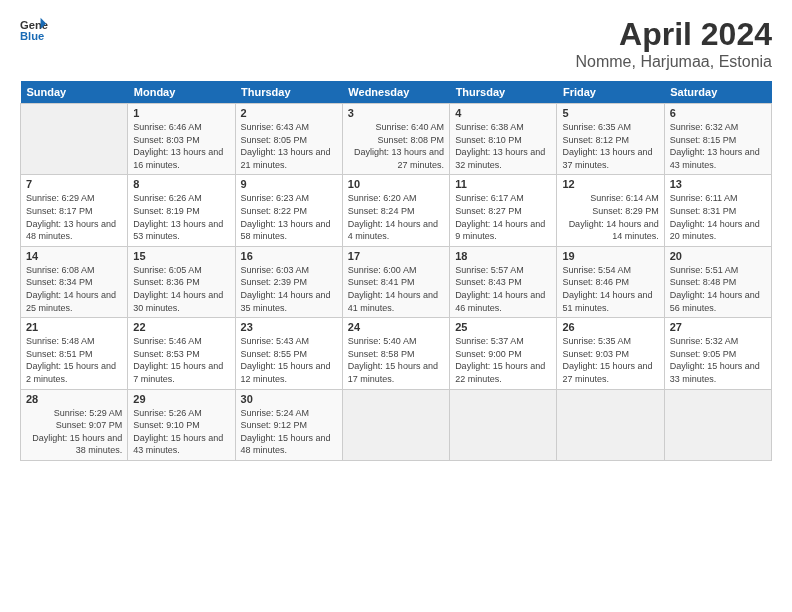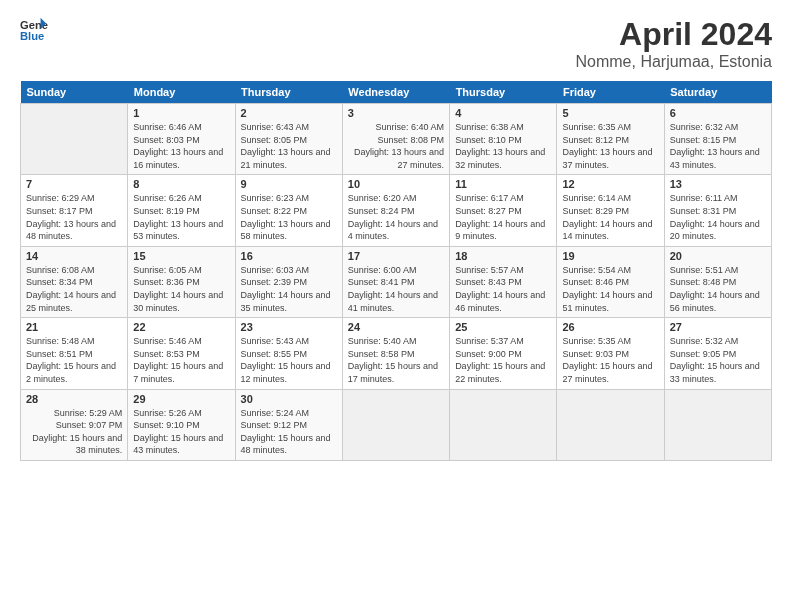--- a/index.html
+++ b/index.html
@@ -186,21 +186,21 @@
 Daylight: 14 hours and 4 minutes.</div>
           </td>
           <td>
             <span class="day-number">11</span>
             <div class="day-info" style="white-space: pre-line;">Sunrise: 6:17 AM
 Sunset: 8:27 PM
 Daylight: 14 hours and 9 minutes.</div>
           </td>
           <td>
             <span class="day-number">12</span>
-            <div class="day-info" style="white-space: pre-line;">Sunrise: 6:14 AM
+            <div class="day-info" style="white-space: pre-line; text-align: right;">Sunrise: 6:14 AM
 Sunset: 8:29 PM
 Daylight: 14 hours and 14 minutes.</div>
           </td>
           <td>
             <span class="day-number">13</span>
             <div class="day-info" style="white-space: pre-line;">Sunrise: 6:11 AM
 Sunset: 8:31 PM
 Daylight: 14 hours and 20 minutes.</div>
           </td>
         </tr>

